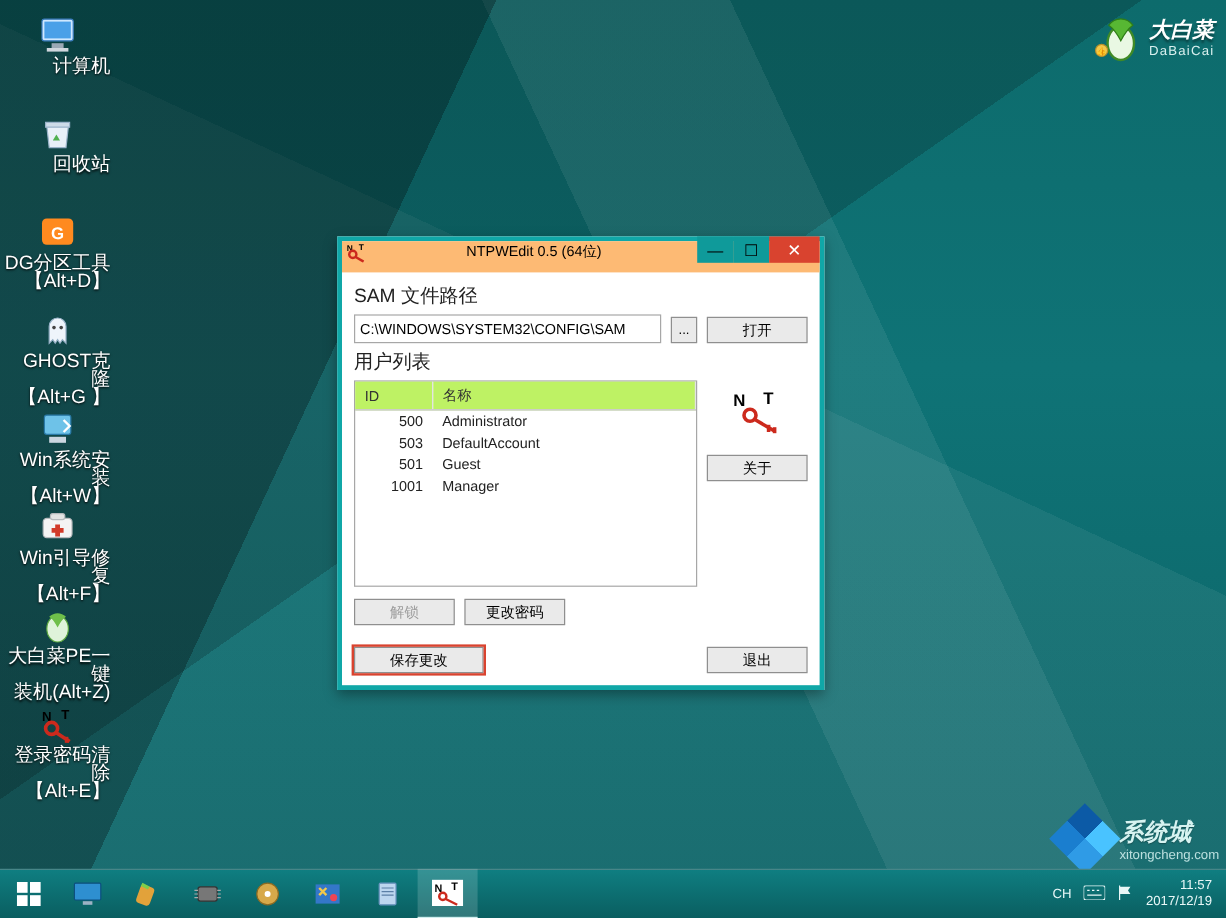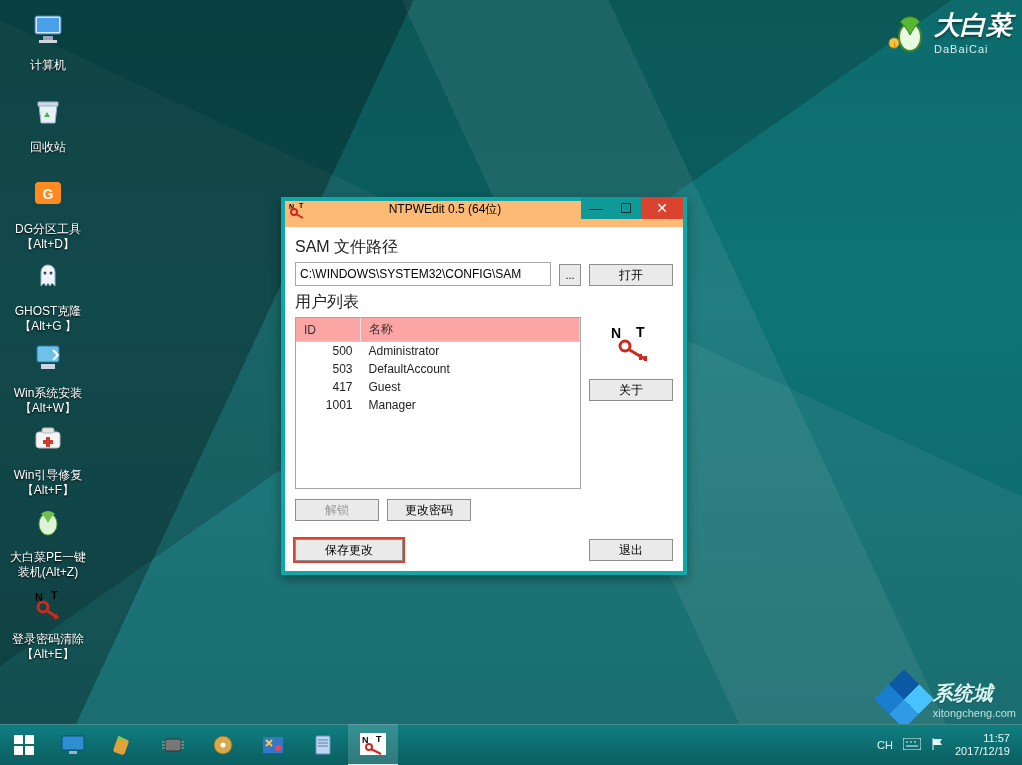--- a/index.html
+++ b/index.html
@@ -10,24 +10,24 @@
       linear-gradient(115deg, rgba(0,0,0,.28) 0 30%, transparent 30%),
       linear-gradient(65deg, transparent 55%, rgba(255,255,255,.07) 55% 70%, transparent 70%),
       linear-gradient(145deg, rgba(0,0,0,.18) 0 45%, transparent 45%),
       linear-gradient(25deg, rgba(255,255,255,.06) 0 60%, transparent 60%),
       linear-gradient(180deg,#0d6b6c 0%,#0f7376 40%,#0c6366 100%);
   }
   
   .desk-icons{position:absolute;left:4px;top:6px;width:90px;}
   .dicon{width:88px;height:78px;text-align:center;color:#fff;cursor:default;margin-bottom:4px;}
   .dicon .gly{height:40px;display:flex;align-items:flex-end;justify-content:center;}
-  .dicon .lbl{margin-top:12px;font-size:12px;line-height:15px;text-shadow:0 1px 2px #000;}
+  .dicon .lbl{margin-top:2px;font-size:16px;line-height:15px;text-shadow:0 1px 2px #000;text-align:right;}
   
   .brand{position:absolute;right:10px;top:8px;display:flex;align-items:center;gap:6px;color:#fff;}
-  .brand .txt-main{font-size:26px;font-weight:bold;font-style:italic;color:#fff;text-shadow:0 2px 2px rgba(0,0,0,.4);}
+  .brand .txt-main{font-size:18px;font-weight:bold;font-style:italic;color:#fff;text-shadow:0 2px 2px rgba(0,0,0,.4);}
   .brand .txt-sub{font-size:11px;letter-spacing:1px;color:#d9f0ef;}
   
   .wm{position:absolute;right:6px;bottom:45px;display:flex;align-items:center;gap:8px;color:#d6f3f1;}
   .wm .diamond{width:42px;height:42px;transform:rotate(45deg);background:conic-gradient(#49c3ff 0 25%,#2f9be6 25% 50%,#1a7ecf 50% 75%,#0c5aa6 75% 100%);}
   .wm .wtxt{font-size:20px;font-weight:bold;font-style:italic;text-shadow:0 1px 1px rgba(0,0,0,.3);}
   
   .taskbar{position:absolute;left:0;bottom:0;width:100%;height:40px;background:linear-gradient(#0f7e81,#0a5e60);border-top:1px solid rgba(255,255,255,.25);display:flex;align-items:center;}
   .taskbar .start{width:48px;height:40px;display:flex;align-items:center;justify-content:center;}
   .task-item{width:50px;height:40px;display:flex;align-items:center;justify-content:center;}
   .task-item.active{background:rgba(255,255,255,.16);border-bottom:2px solid #cfeeee;}
@@ -53,21 +53,21 @@
   .btn-s{height:22px;width:22px;border:1px solid #8f8f8f;background:#eaeaea;font-size:11px;display:flex;align-items:center;justify-content:center;}
   .btn{height:22px;border:1px solid #8f8f8f;background:#eaeaea;font-size:12px;font-family:inherit;cursor:default;padding:0 2px;}
   .btn.w{width:84px;}
   .btn.disabled{color:#9c9c9c;}
   .hl{outline:2px solid #d9432f;outline-offset:0;}
   .main-cols{display:flex;gap:8px;}
   .right-col{width:84px;display:flex;flex-direction:column;align-items:center;gap:16px;padding-top:6px;}
   .logo-box{width:48px;height:40px;display:flex;align-items:center;justify-content:center;}
   .table-wrap{flex:1;border:1px solid #a7a7a7;height:170px;background:#fff;}
   table{width:100%;border-collapse:collapse;font-size:12px;}
-  th{border-bottom:1px solid #ccc;border-right:1px solid #e3e3e3;text-align:left;padding:3px 8px;font-weight:normal;color:#333;background:#fca5a5;}
+  th{border-bottom:1px solid #ccc;border-right:1px solid #e3e3e3;text-align:left;padding:3px 8px;font-weight:normal;color:#333;background:#bef264;}
   td{padding:2px 8px;color:#222;}
   td.idc{text-align:right;width:48px;}
   .actions{display:flex;gap:8px;margin-top:10px;}
   .bottom-row{display:flex;gap:8px;margin-top:18px;}
   .bottom-row .spacer{flex:1;}
   
   .notkey{display:inline-block;}
 </style>
 </head>
 <body>
@@ -224,21 +224,21 @@
             <tbody>
               <tr>
                   <td class="idc">500</td>
                   <td>Administrator</td>
                 </tr>
               <tr>
                   <td class="idc">503</td>
                   <td>DefaultAccount</td>
                 </tr>
               <tr>
-                  <td class="idc">417</td>
+                  <td class="idc">501</td>
                   <td>Guest</td>
                 </tr>
               <tr>
                   <td class="idc">1001</td>
                   <td>Manager</td>
                 </tr>
             </tbody>
           </table>
         </div>
         <div class="right-col">

